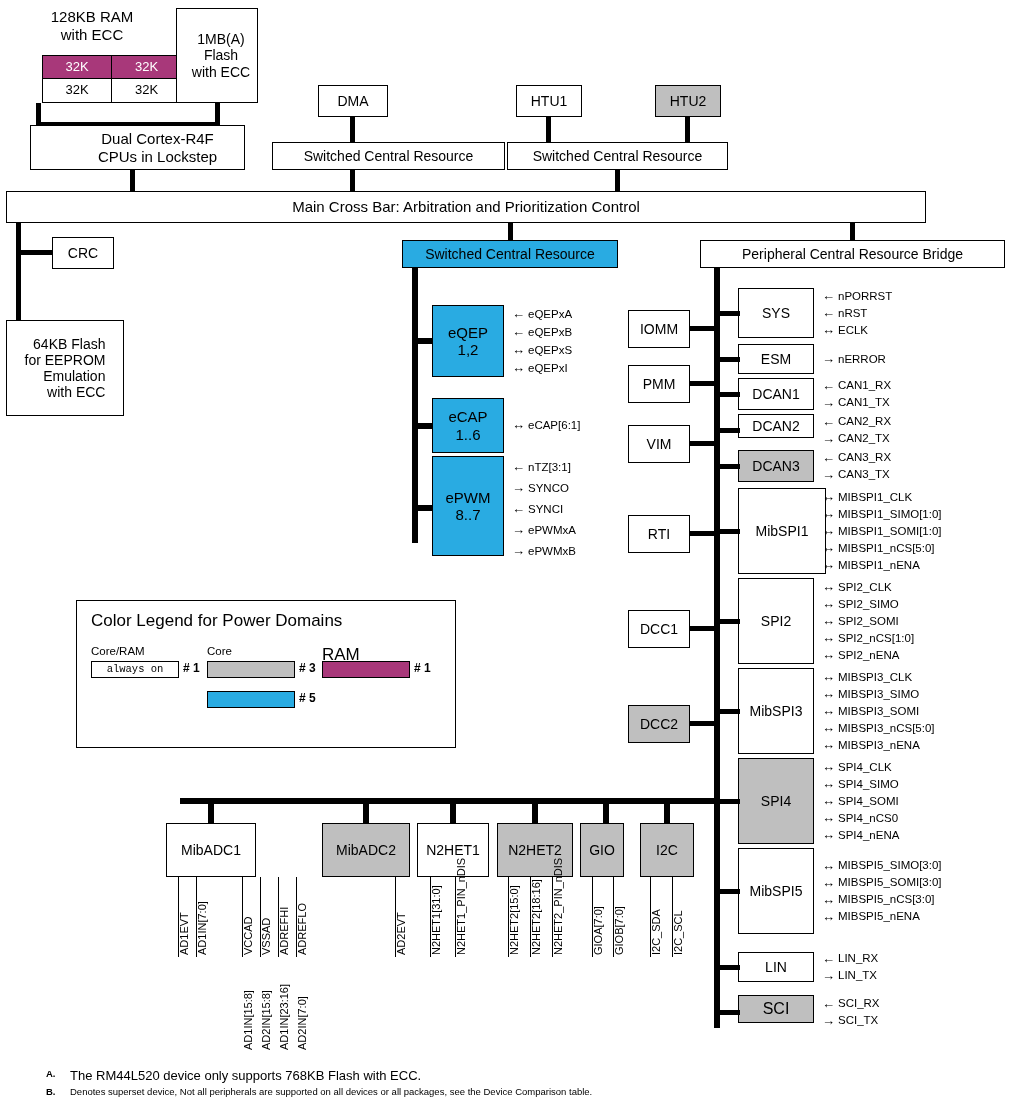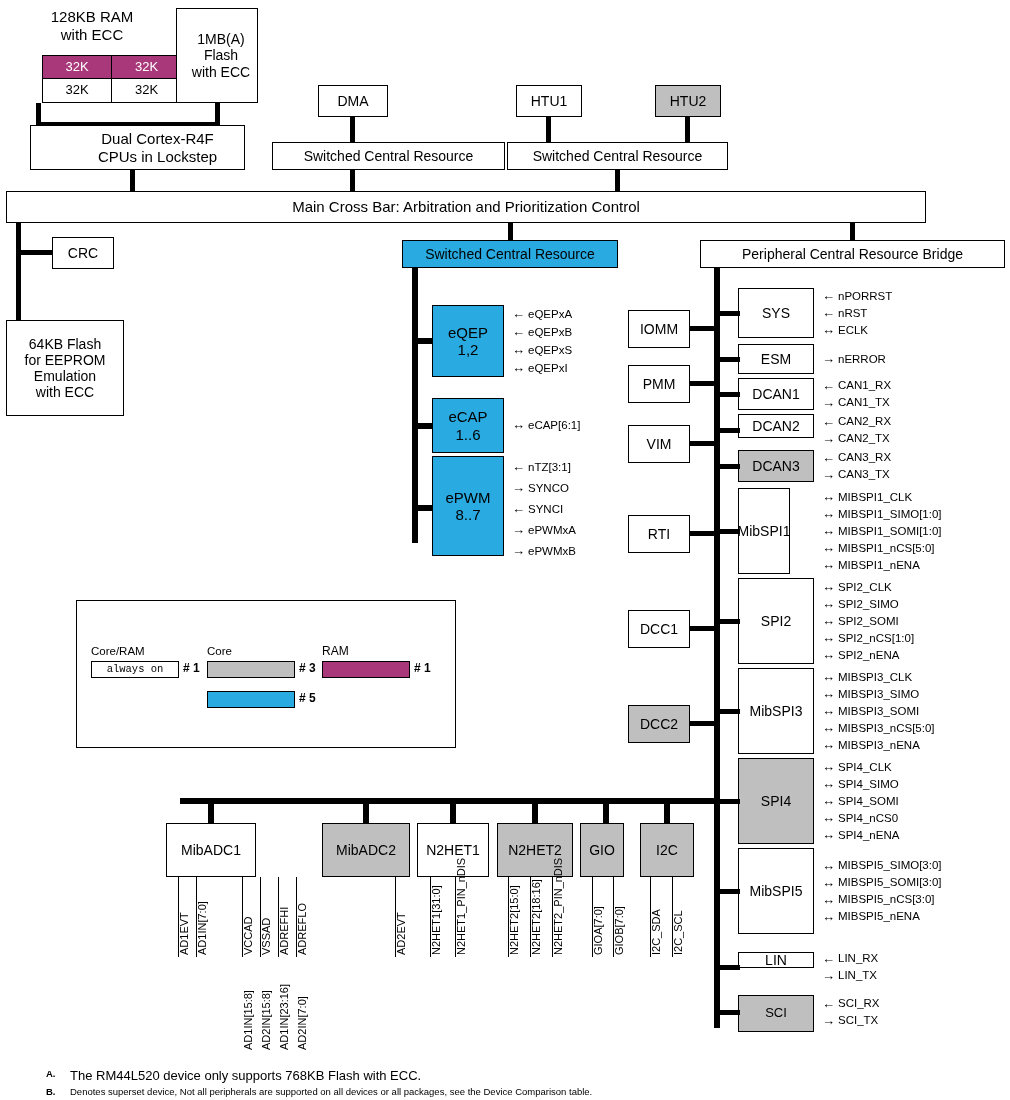--- a/index.html
+++ b/index.html
@@ -90,21 +90,21 @@
 <div class="box" style="left:6px;top:191px;width:920px;height:32px;font-size:15px;">
   <span>Main Cross Bar: Arbitration and Prioritization Control</span>
 </div>
 
 <div class="line" style="left:16px;top:223px;width:5px;height:122px;"></div>
 <div class="line" style="left:16px;top:250px;width:36px;height:5px;"></div>
 <div class="box" style="left:52px;top:237px;width:62px;height:32px;font-size:14px;">
   <span>CRC</span>
 </div>
 <div class="box" style="left:6px;top:320px;width:118px;height:96px;font-size:14px;">
-  <span style="white-space:pre-line;">64KB Flash
+  <span style="white-space:pre-line;text-align:right;">64KB Flash
 for EEPROM
 Emulation
 with ECC</span>
 </div>
 
 <div class="line" style="left:508px;top:223px;width:5px;height:18px;"></div>
 <div class="box blue" style="left:402px;top:240px;width:216px;height:28px;font-size:14px;">
   <span>Switched Central Resource</span>
 </div>
 
@@ -260,21 +260,21 @@
     </div>
     <div class="line" style="left: 718px; top: 464px; width: 22px; height: 5px;"></div>
     <div class="pinrow" style="left: 822px; top: 450.5px;">
       <span class="gl">←</span>
       <span class="tx">CAN3_RX</span>
     </div>
     <div class="pinrow" style="left: 822px; top: 467.5px;">
       <span class="gl">→</span>
       <span class="tx">CAN3_TX</span>
     </div>
-    <div class="box" style="left: 738px; top: 488px; width: 52px; height: 86px; font-size: 14px;">
+    <div class="box" style="left: 738px; top: 488px; width: 88px; height: 86px; font-size: 14px;">
       <span>MibSPI1</span>
     </div>
     <div class="line" style="left: 718px; top: 529px; width: 22px; height: 5px;"></div>
     <div class="pinrow" style="left: 822px; top: 490px;">
       <span class="gl">↔</span>
       <span class="tx">MIBSPI1_CLK</span>
     </div>
     <div class="pinrow" style="left: 822px; top: 507px;">
       <span class="gl">↔</span>
       <span class="tx">MIBSPI1_SIMO[1:0]</span>
@@ -376,50 +376,51 @@
       <span class="tx">MIBSPI5_SOMI[3:0]</span>
     </div>
     <div class="pinrow" style="left: 822px; top: 892.5px;">
       <span class="gl">↔</span>
       <span class="tx">MIBSPI5_nCS[3:0]</span>
     </div>
     <div class="pinrow" style="left: 822px; top: 909.5px;">
       <span class="gl">↔</span>
       <span class="tx">MIBSPI5_nENA</span>
     </div>
-    <div class="box" style="left: 738px; top: 952px; width: 76px; height: 16px; font-size: 14px;">
+    <div class="box" style="left: 738px; top: 952px; width: 76px; height: 30px; font-size: 14px;">
       <span>LIN</span>
     </div>
     <div class="line" style="left: 718px; top: 965px; width: 22px; height: 5px;"></div>
     <div class="pinrow" style="left: 822px; top: 951.5px;">
       <span class="gl">←</span>
       <span class="tx">LIN_RX</span>
     </div>
     <div class="pinrow" style="left: 822px; top: 968.5px;">
       <span class="gl">→</span>
       <span class="tx">LIN_TX</span>
     </div>
-    <div class="box gray" style="left: 738px; top: 995px; width: 76px; height: 37px; font-size: 13px;">
+    <div class="box gray" style="left: 738px; top: 995px; width: 76px; height: 28px; font-size: 16px;">
       <span>SCI</span>
     </div>
     <div class="line" style="left: 718px; top: 1010px; width: 22px; height: 5px;"></div>
     <div class="pinrow" style="left: 822px; top: 996.5px;">
       <span class="gl">←</span>
       <span class="tx">SCI_RX</span>
     </div>
     <div class="pinrow" style="left: 822px; top: 1013.5px;">
       <span class="gl">→</span>
       <span class="tx">SCI_TX</span>
     </div>
   </div>
 
 <div class="box" style="left:76px;top:600px;width:380px;height:148px;display:block;padding:0;background:#fff;">
+  <div class="lbl" style="left:14px;top:10px;font-size:17px;"><span>Color Legend for Power Domains</span></div>
   <div class="lbl" style="left:14px;top:44px;font-size:11.5px;"><span>Core/RAM</span></div>
   <div class="lbl" style="left:130px;top:44px;font-size:11.5px;"><span>Core</span></div>
-  <div class="lbl" style="left:245px;top:44px;font-size:12px;"><span>RAM</span></div>
+  <div class="lbl" style="left:245px;top:44px;font-size:17px;"><span>RAM</span></div>
 
   <div class="box" style="left:14px;top:60px;width:88px;height:17px;font-size:10.5px;background:#fff;font-family:Liberation Mono, monospace;">
     <span>always on</span>
   </div>
   <div class="lbl" style="left:106px;top:61px;font-size:12px;font-weight:bold;"><span># 1</span></div>
 
   <div class="box gray" style="left:130px;top:60px;width:88px;height:17px;"></div>
   <div class="lbl" style="left:222px;top:61px;font-size:12px;font-weight:bold;"><span># 3</span></div>
 
   <div class="box magenta" style="left:245px;top:60px;width:88px;height:17px;"></div>

